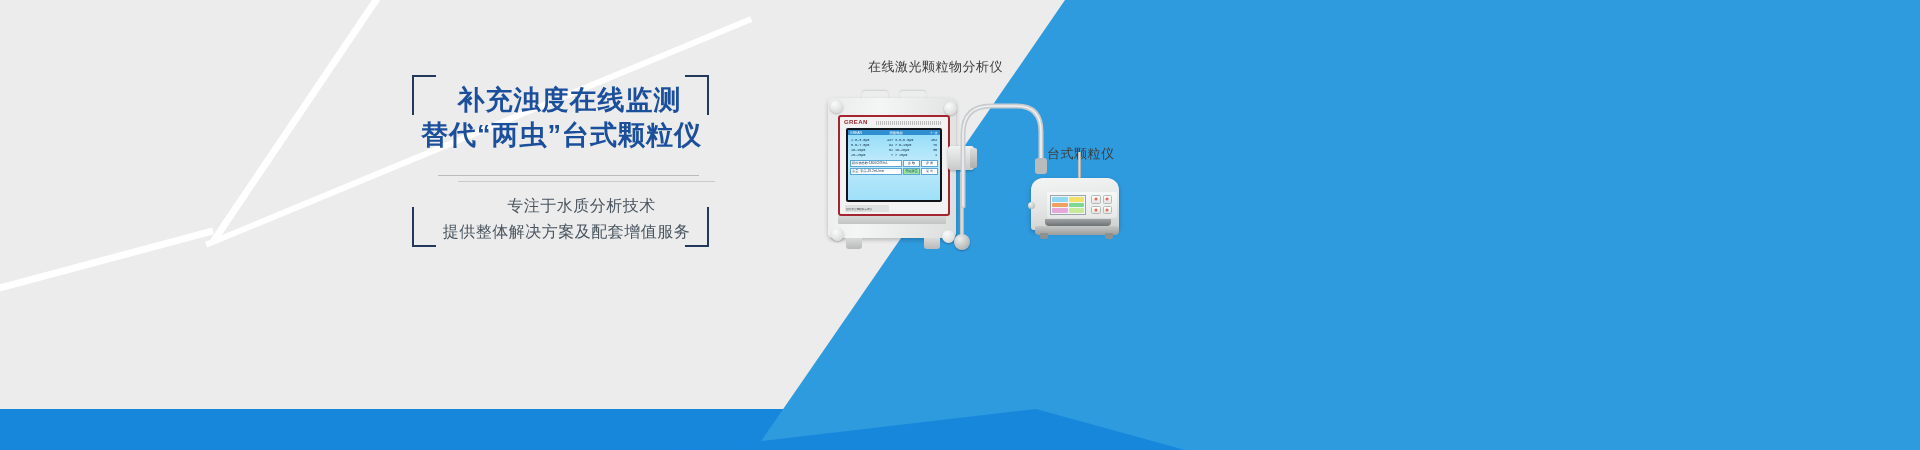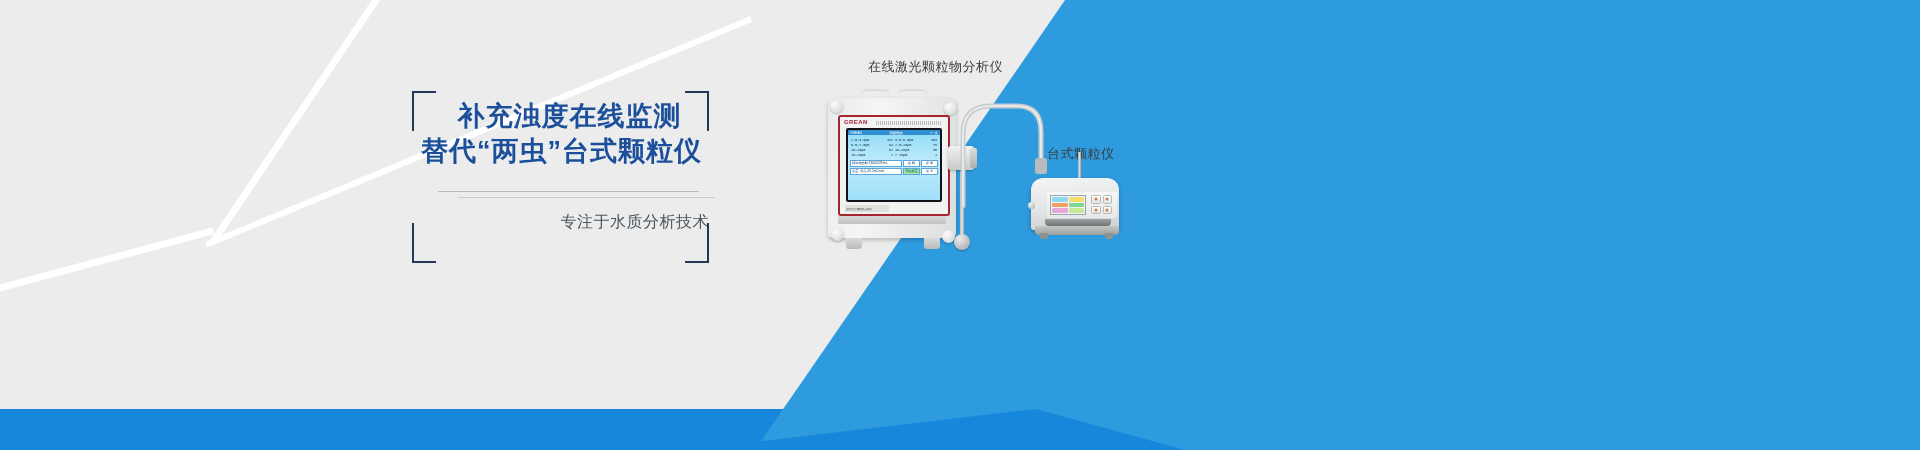--- a/index.html
+++ b/index.html
@@ -66,21 +66,21 @@
     position: absolute;
     left: 0; top: 0;
     width: 1920px; height: 450px;
     background: #1787dc;
     clip-path: polygon(686px 450px, 1036px 409px, 1185px 450px);
   }
 
   
   .headline-card {
     position: absolute;
-    left: 412px; top: 91px;
+    left: 412px; top: 75px;
     width: 297px; height: 172px;
   }
   .bracket {
     position: absolute;
     width: 22px;
     border-color: #23395b;
     border-style: solid;
   }
   .bracket-tl { left: 0; top: 0; height: 38px; border-width: 2px 0 0 2px; }
   .bracket-tr { right: 0; top: 0; height: 38px; border-width: 2px 2px 0 0; }
@@ -126,21 +126,21 @@
     text-align: center;
     color: #4a5560;
   }
   .subtitle-line {
     display: block;
     font-size: 16px;
     line-height: 1.6;
     white-space: nowrap;
     letter-spacing: 0.5px;
   }
-  .subtitle-line.s1 { padding-left: 42px; text-align: right; }
+  .subtitle-line.s1 { padding-left: 42px; }
   .subtitle-line.s2 { padding-left: 12px; }
 
   
   .product-label {
     position: absolute;
     font-size: 13px;
     color: #3b3b3b;
     white-space: nowrap;
     letter-spacing: 0.5px;
   }
@@ -461,20 +461,21 @@
     <div class="headline">
       <span class="headline-line l1">补充浊度在线监测</span>
       <span class="headline-line l2">替代“两虫”台式颗粒仪</span>
     </div>
 
     <div class="divider"></div>
     <div class="divider d2"></div>
 
     <div class="subtitles">
       <span class="subtitle-line s1">专注于水质分析技术</span>
+      <span class="subtitle-line s2">提供整体解决方案及配套增值服务</span>
     </div>
   </div>
 
   <div class="product-label label-analyzer">在线激光颗粒物分析仪</div>
   <div class="product-label label-benchtop">台式颗粒仪</div>
 
   <div class="device-analyzer">
     <div class="an-top-tab t1"></div>
     <div class="an-top-tab t2"></div>
     <div class="an-body"></div>

